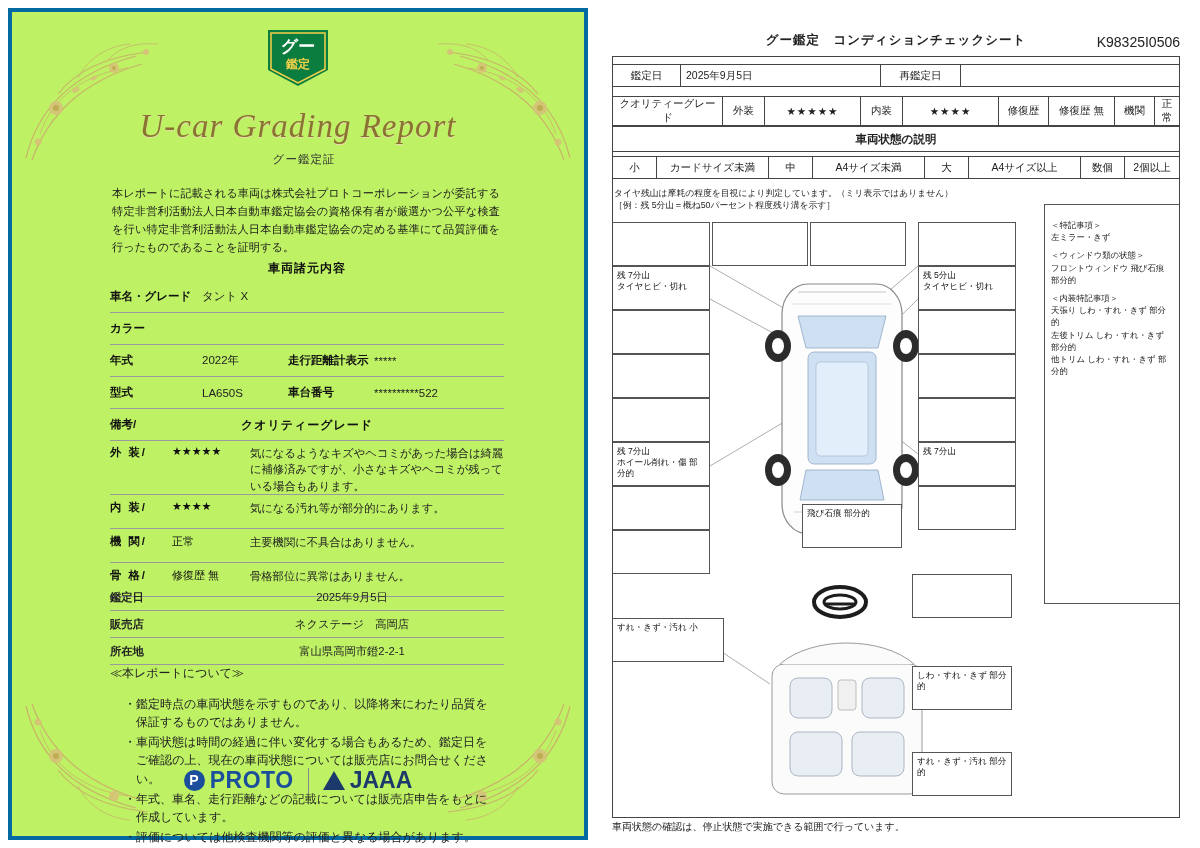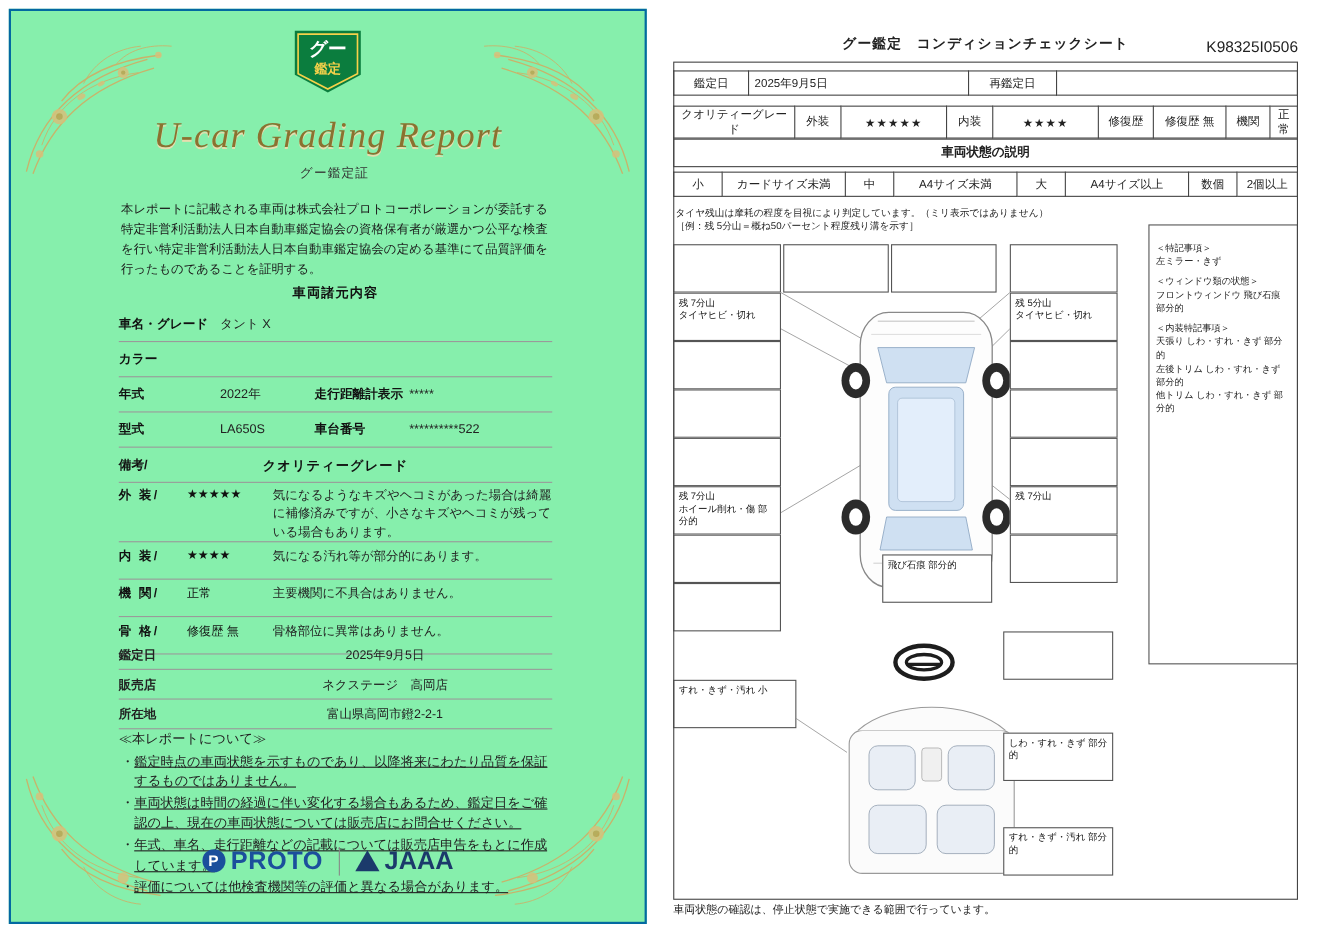--- a/index.html
+++ b/index.html
@@ -20,22 +20,22 @@
     top: 0; left: 0;
     width: 1200px;
     height: 848px;
   }
 
   
   .cert {
     position: absolute;
     left: 8px; top: 8px;
     width: 580px; height: 832px;
-    border: 2px solid #0369a1;
-    background: #86efac;
+    border: 4px solid #0369a1;
+    background: #bef264;
     box-sizing: border-box;
   }
   
   .flourish {
     position: absolute;
     width: 150px; height: 130px;
     pointer-events: none;
   }
   .fl-tl { left: 6px; top: 26px; }
   .fl-tr { right: 6px; top: 26px; transform: scaleX(-1); }
@@ -145,21 +145,21 @@
   .mrow .mval { flex: 1; text-align: center; }
 
   .notes {
     position: absolute;
     left: 98px; top: 652px;
     width: 400px;
     font-size: 12px;
     line-height: 1.55;
   }
   .notes .nt-head { margin-bottom: 2px; }
-  .notes ul { margin: 0; padding-left: 14px; list-style: none; text-decoration: underline; }
+  .notes ul { margin: 12px; padding-left: 14px; list-style: none; }
   .notes li { position: relative; margin-bottom: 1px; }
   .notes li:before {
     content: "・";
     position: absolute; left: -12px;
   }
 
   .brands {
     position: absolute;
     left: 0; right: 0; bottom: 42px;
     display: flex;

